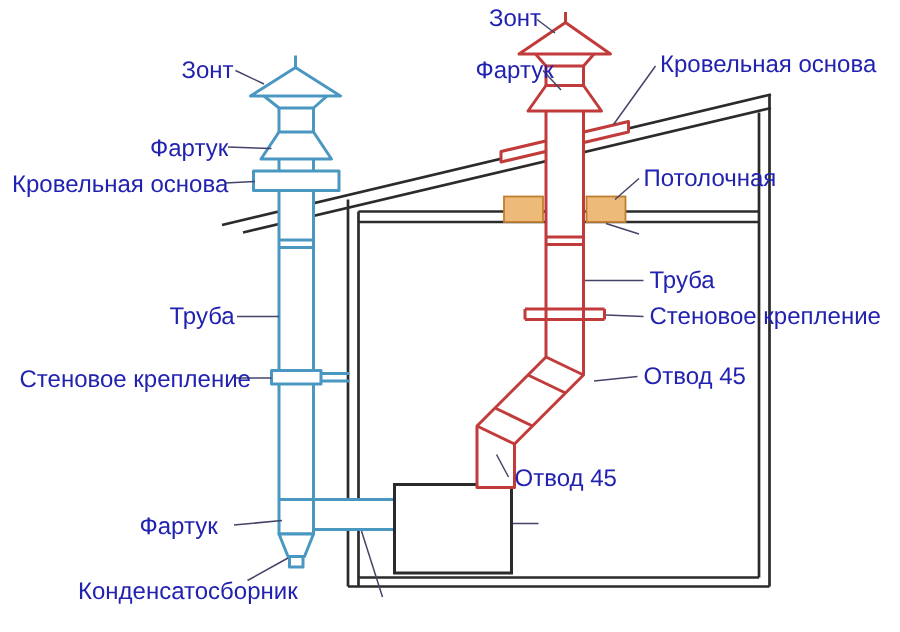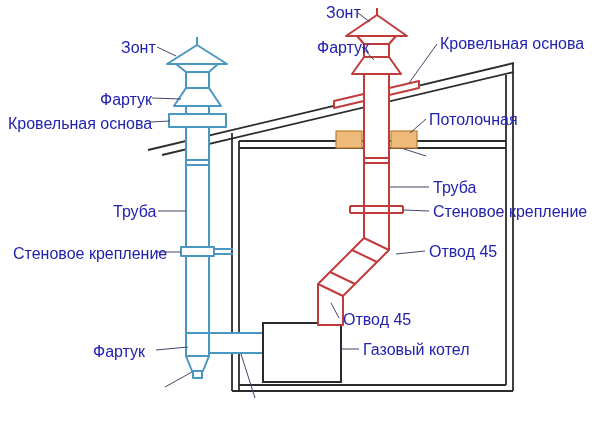--- a/index.html
+++ b/index.html
@@ -120,22 +120,22 @@
       <line class="leader" x1="359" y1="349" x2="342" y2="349"></line>
     </g>
   </svg>
 
   <div class="lbl" style="left:121px;top:40px">Зонт</div>
   <div class="lbl" style="left:100px;top:92px">Фартук</div>
   <div class="lbl" style="left:8px;top:116px">Кровельная основа</div>
   <div class="lbl" style="left:113px;top:204px">Труба</div>
   <div class="lbl" style="left:13px;top:246px">Стеновое крепление</div>
   <div class="lbl" style="left:93px;top:344px">Фартук</div>
+  <div class="lbl" style="left:52px;top:387px">Конденсатосборник</div>
   <div class="lbl" style="left:326px;top:5px">Зонт</div>
   <div class="lbl" style="left:317px;top:40px">Фартук</div>
   <div class="lbl" style="left:440px;top:36px">Кровельная основа</div>
   <div class="lbl" style="left:429px;top:112px">Потолочная</div>
   <div class="lbl" style="left:433px;top:180px">Труба</div>
   <div class="lbl" style="left:433px;top:204px">Стеновое крепление</div>
   <div class="lbl" style="left:429px;top:244px">Отвод 45</div>
   <div class="lbl" style="left:343px;top:312px">Отвод 45</div>
-  <div class="lbl" style="left:363px;top:342px">Газовый котел</div>
 </div>
 
 </body></html>

